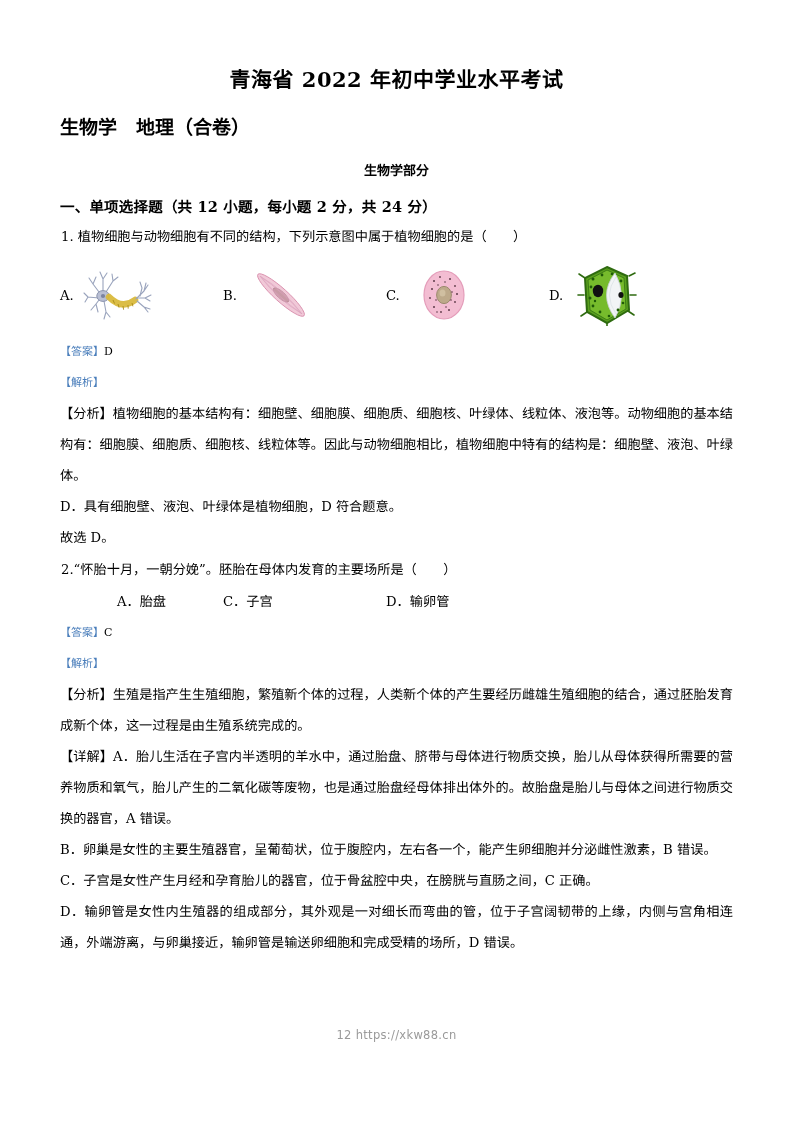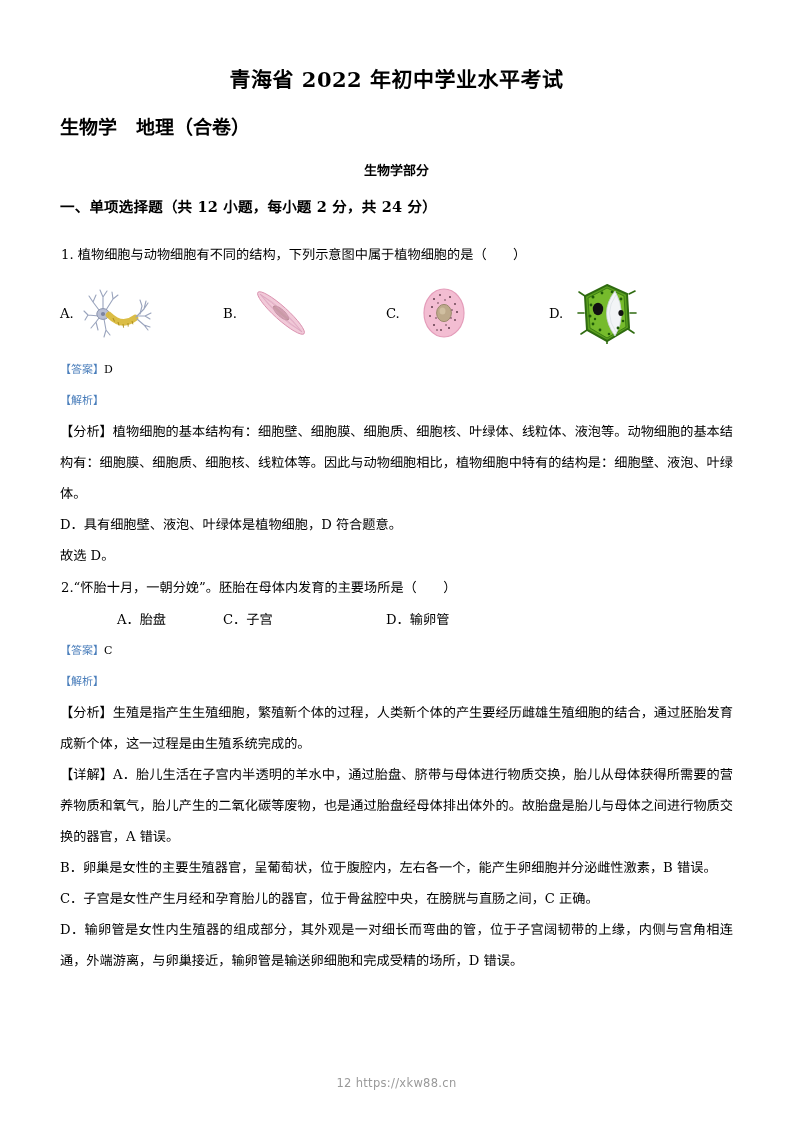--- a/index.html
+++ b/index.html
@@ -52,21 +52,21 @@
   }
 
   
   .content {
     padding-top: 16px;
   }
   .part-heading {
     font-size: 14.5px;
     font-weight: bold;
     line-height: 1.5;
-    margin: 0 0 22px 0;
+    margin: 0 0 4px 0;
     letter-spacing: 0.2px;
   }
   .q-stem {
     font-size: 13.2px;
     line-height: 31px;
     margin: 1px;
     text-align: justify;
   }
   .para {
     font-size: 13.2px;
@@ -121,21 +121,21 @@
     width: 72px;
     height: 62px;
     position: relative;
   }
 
   
   .footer {
     position: absolute;
     left: 0;
     right: 0;
-    top: 1076px;
+    top: 1028px;
     text-align: center;
     font-size: 11.5px;
     color: #9a9a9a;
     font-family: "DejaVu Sans", "Liberation Sans", sans-serif;
     letter-spacing: 0.3px;
   }
 </style>
 </head>
 <body>
 

